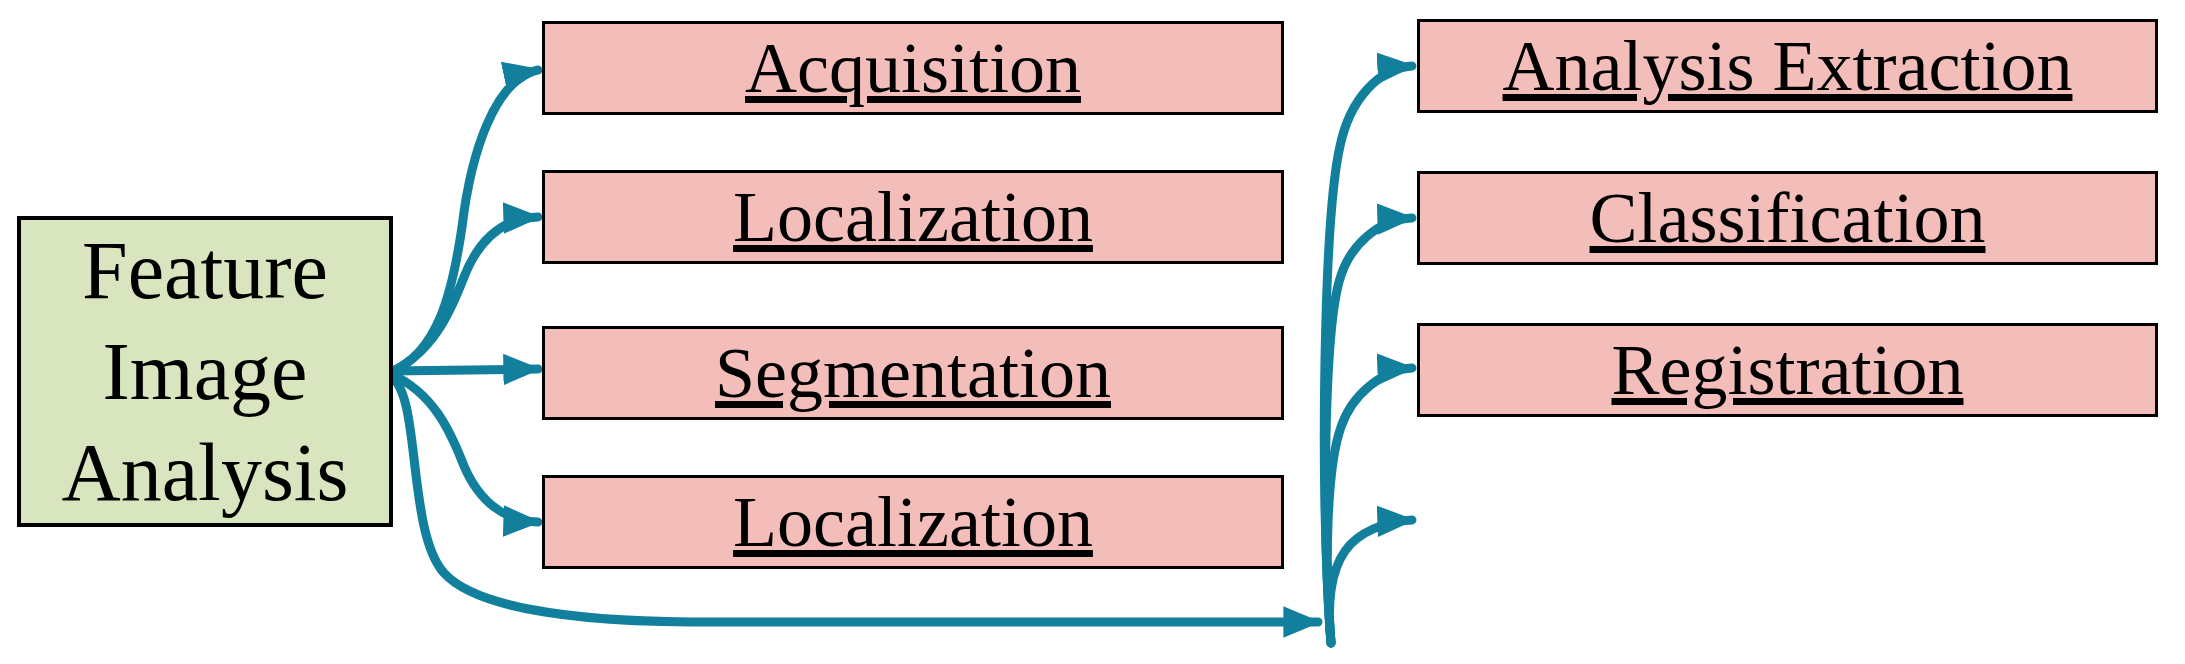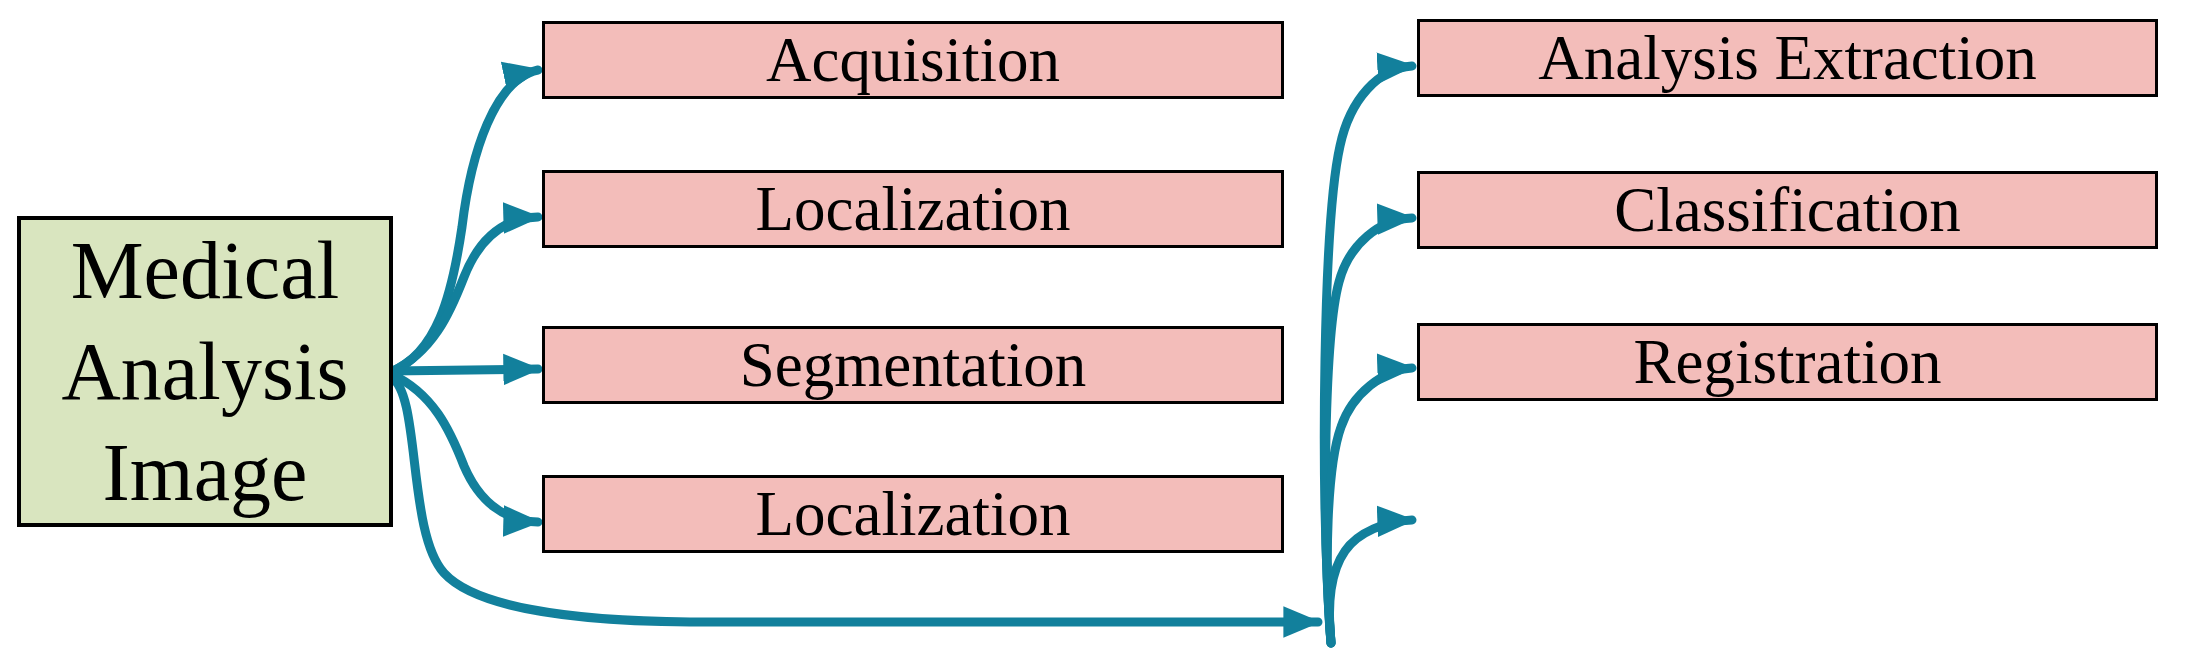--- a/index.html
+++ b/index.html
@@ -47,22 +47,23 @@
     background:var(--root-fill);
     border:4px solid var(--border);
     flex-direction:column;
     font-size:82px;
     line-height:101px;
     text-align:center;
   }
   .proc{
     background:var(--process-fill);
     border:3px solid var(--border);
-    font-size:63px;
-    height:78px;
+    font-size:72px;
+    height:94px;
+    text-decoration:underline;
   }
   .left-col{left:542px;width:742px;}
   .right-col{left:1417px;width:741px;}
   .l0{top:21px}.l1{top:170px}.l2{top:326px}.l3{top:475px}
   .r0{top:19px}.r1{top:171px}.r2{top:323px}.r3{top:475px}
 </style>
 </head>
 <body>
 
 <div class="canvas">
@@ -79,23 +80,23 @@
     <path class="edge" d="M 391 371 L 538 369"></path>
     <path class="edge" d="M 391 374 C 433 393 450 430 464 466 C 479 501 504 521 538 522"></path>
     <path class="edge" d="M 391 377 C 421 394 407 532 444 573 C 474 606 565 621 690 622 L 1318 622"></path>
     <path class="edge" d="M 1331 643 C 1319 478 1324 217 1340 146 C 1350 99 1379 68 1412 66"></path>
     <path class="edge" d="M 1331 643 C 1321 518 1325 333 1339 282 C 1349 244 1380 219 1412 218"></path>
     <path class="edge" d="M 1331 643 C 1324 563 1327 466 1341 427 C 1352 394 1384 369 1412 368"></path>
     <path class="edge" d="M 1331 643 C 1327 604 1331 571 1345 551 C 1358 532 1386 521 1412 520"></path>
   </svg>
 
   <div class="node root-node">
-    <div>Medical</div>
+    <div>Feature</div>
+    <div>Image</div>
     <div>Analysis</div>
-    <div>Image</div>
   </div>
 
   <div class="node proc left-col l0">
     <span>Acquisition</span>
   </div>
   <div class="node proc left-col l1">
     <span>Localization</span>
   </div>
   <div class="node proc left-col l2">
     <span>Segmentation</span>

